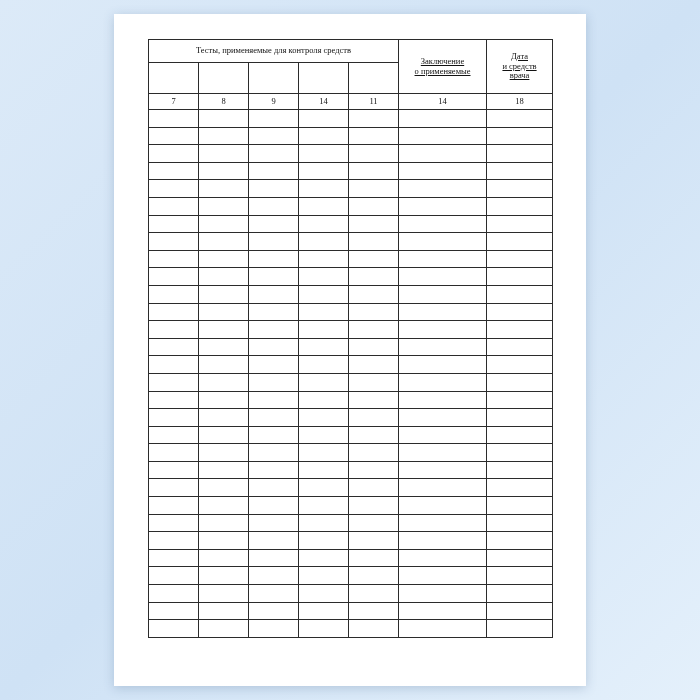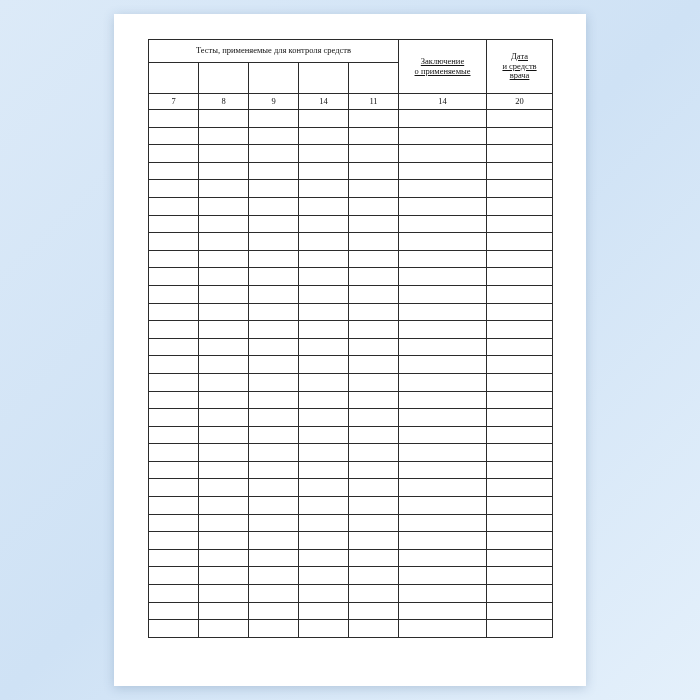--- a/index.html
+++ b/index.html
@@ -114,21 +114,21 @@
             <td class="subblank"></td>
             <td class="subblank"></td>
           </tr>
           <tr class="numrow">
             <td>7</td>
             <td>8</td>
             <td>9</td>
             <td>14</td>
             <td>11</td>
             <td>14</td>
-            <td>20</td>
+            <td>18</td>
           </tr>
         </thead>
         <tbody id="tbody">
             <tr class="datarow">
               <td></td>
               <td></td>
               <td></td>
               <td></td>
               <td></td>
               <td></td>

